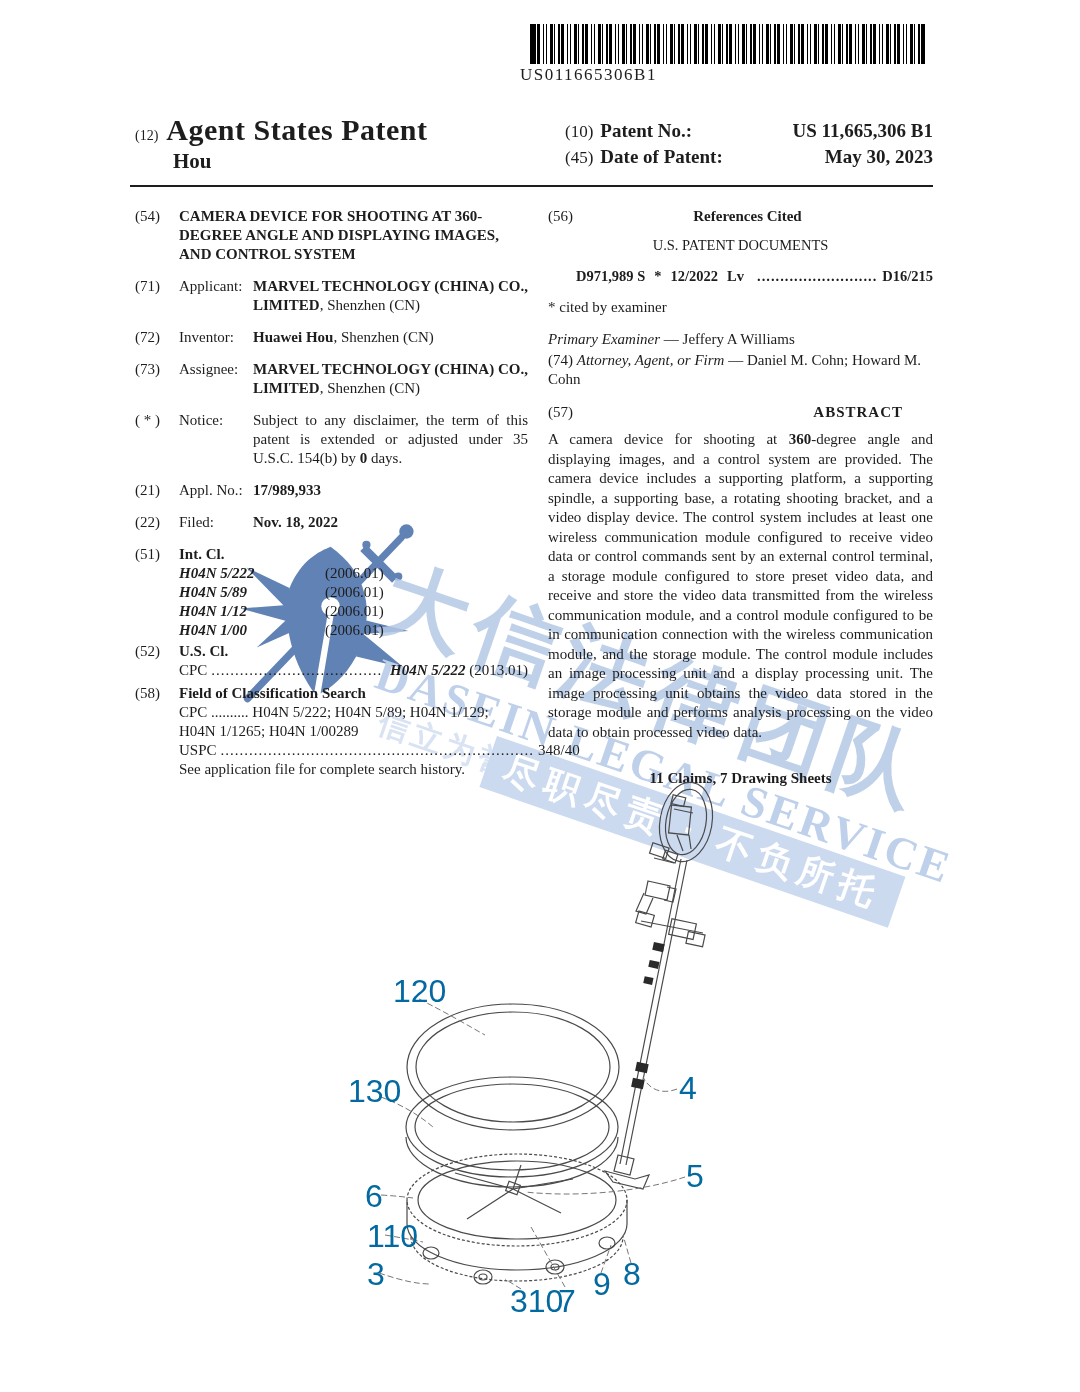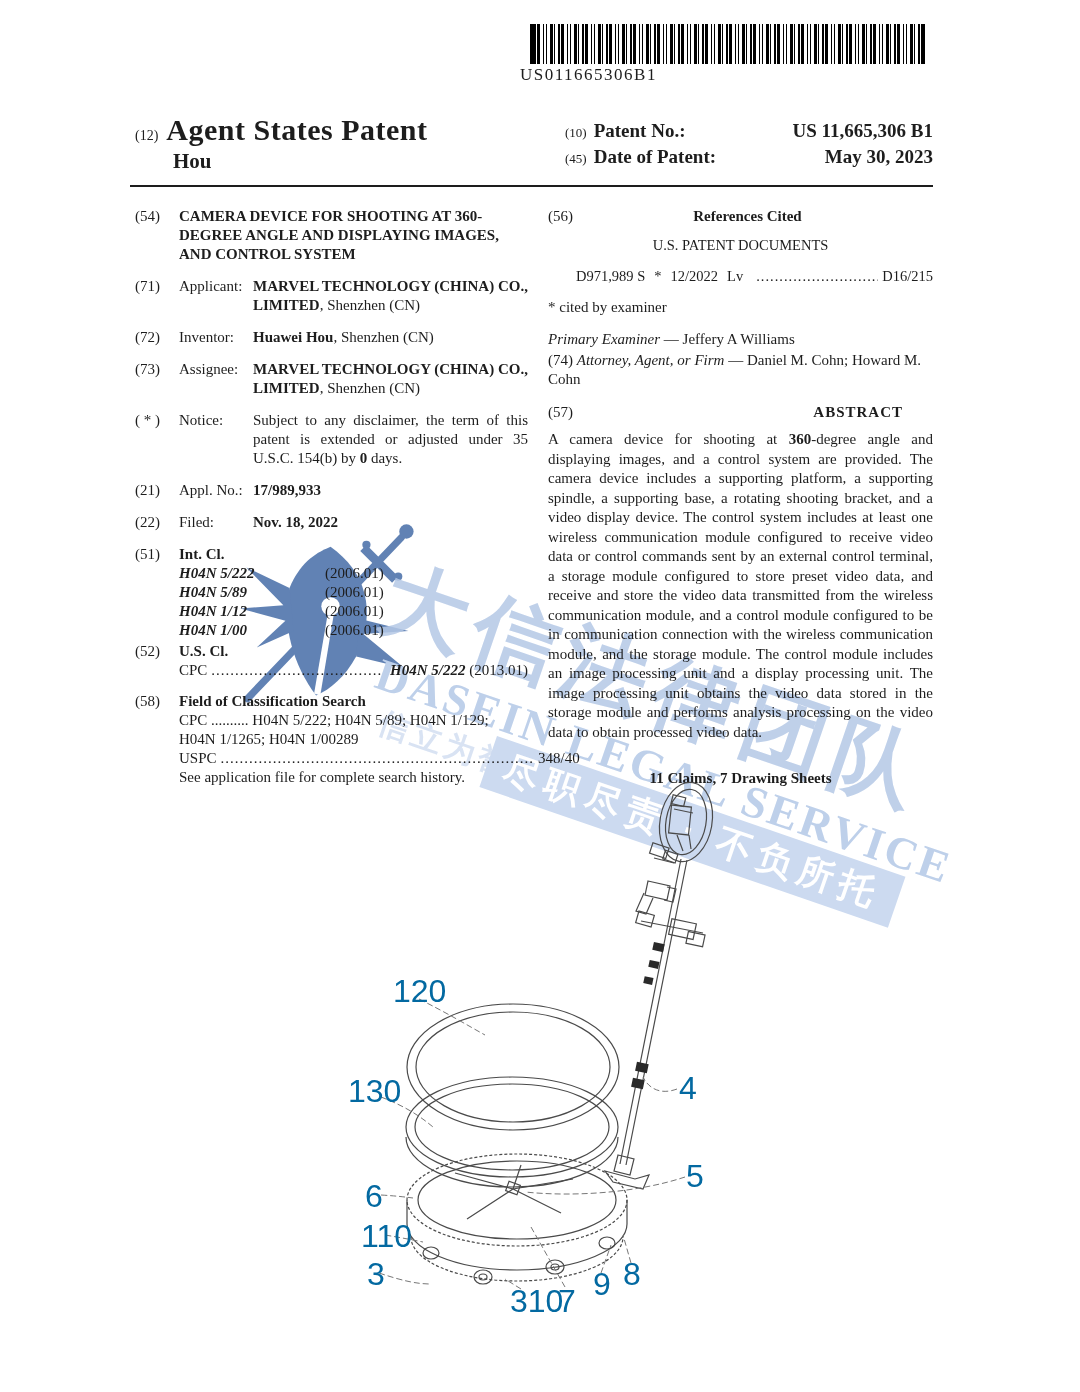--- a/index.html
+++ b/index.html
@@ -32,21 +32,21 @@
          #000 20px 21px,#fff 21px 24px);
      border-left:4px solid #000;border-right:4px solid #000;}
   .barcode-text{font-size:17px;letter-spacing:1.5px;margin-top:1px;}
   .hdr-left{position:absolute;left:135px;top:113px;}
   .hdr-title-row{display:flex;align-items:baseline;}
   .hdr-kind{font-size:14px;margin-right:8px;}
   .hdr-title{font-size:30px;font-weight:bold;letter-spacing:.5px;}
   .hdr-surname{font-size:21px;font-weight:bold;margin-left:38px;margin-top:2px;}
   .hdr-right{position:absolute;left:565px;top:120px;width:368px;}
   .hdr-row{display:flex;align-items:baseline;margin-bottom:4px;}
-  .hdr-num{font-size:13px;margin-right:7px;}
+  .hdr-num{font-size:17px;margin-right:7px;}
   .hdr-label{font-size:19px;font-weight:bold;}
   .hdr-value{font-size:19px;font-weight:bold;margin-left:auto;}
   .rule{position:absolute;left:130px;top:185px;width:803px;border-top:2px solid #1d1d1d;}
   .col{position:absolute;top:207px;font-size:15px;line-height:19px;}
   .col-left{left:135px;width:393px;}
   .col-right{left:548px;width:385px;}
   .item{display:flex;margin-bottom:13px;}
   .tag{width:44px;flex:none;}
   .body{flex:1;}
   .sub{display:flex;}
@@ -58,21 +58,21 @@
   .just{text-align:justify;}
   .s54-title{font-weight:bold;width:330px;}
   .iclrow{display:flex;}
   .iclrow .cls{width:146px;flex:none;}
   .leaderline{display:flex;align-items:baseline;}
   .leader{flex:1;overflow:hidden;white-space:nowrap;margin:0 4px;letter-spacing:1px;}
   .refhead{display:flex;}
   .refhead .tag{width:44px;}
   .refhead .h{flex:1;text-align:center;font-weight:bold;margin-right:30px;}
   .refsub{text-align:center;margin:10px 0 12px 0;font-size:14.5px;}
-  .citrow{display:flex;align-items:flex-start;font-size:14.5px;padding-left:28px;margin-bottom:12px;}
+  .citrow{display:flex;align-items:flex-start;font-size:14.5px;padding-left:28px;margin-bottom:12px;font-weight:bold;}
   .citrow .n2{margin:0 9px;}
   .abs-head{display:flex;margin:14px 0 8px 0;}
   .abs-head .h{flex:1;text-align:right;font-weight:bold;letter-spacing:1px;margin-right:30px;}
   .abstract{text-align:justify;line-height:19.5px;}
   .claims{text-align:center;font-weight:bold;margin-top:27px;}
   .exam{margin-bottom:2px;}
   
   .figure{position:absolute;left:315px;top:775px;width:470px;height:570px;z-index:2;}
   .figure svg{position:absolute;left:0;top:0;}
   .fig-label{position:absolute;font-family:"Liberation Sans",sans-serif;font-size:32px;
@@ -209,21 +209,21 @@
             <span class="cls bi">H04N 1/12</span>
               <span>(2006.01)</span>
           </div>
           <div class="iclrow">
             <span class="cls bi">H04N 1/00</span>
               <span>(2006.01)</span>
           </div>
         </span>
       </div>
 
-      <div class="item" style="margin-bottom:12px;">
+      <div class="item" style="margin-bottom:4px;">
         <span class="tag">(52)</span>
         <span class="body">
           <div class="b">U.S. Cl.</div>
           <div class="leaderline">
             <span>CPC</span>
             <span class="leader">....................................</span>
             <span class="bi">H04N 5/222</span>&nbsp;<span>(2013.01)</span>
           </div>
         </span>
       </div>
@@ -362,21 +362,21 @@
           <path d="M250 512 L216 452"></path>
           <path d="M286 498 L296 470"></path>
           <path d="M316 488 L308 460"></path>
         </g>
       </svg>
       <span class="fig-label" style="left:78px;top:198px;">120</span>
       <span class="fig-label" style="left:33px;top:298px;">130</span>
       <span class="fig-label" style="left:364px;top:295px;">4</span>
       <span class="fig-label" style="left:50px;top:403px;">6</span>
       <span class="fig-label" style="left:371px;top:383px;">5</span>
-      <span class="fig-label" style="left:46px;top:443px;">110</span>
+      <span class="fig-label" style="left:52px;top:443px;">110</span>
       <span class="fig-label" style="left:52px;top:481px;">3</span>
       <span class="fig-label" style="left:195px;top:508px;">310</span>
       <span class="fig-label" style="left:243px;top:508px;">7</span>
       <span class="fig-label" style="left:278px;top:491px;">9</span>
       <span class="fig-label" style="left:308px;top:481px;">8</span>
     </div>
 
   </div>
 </div>
 

